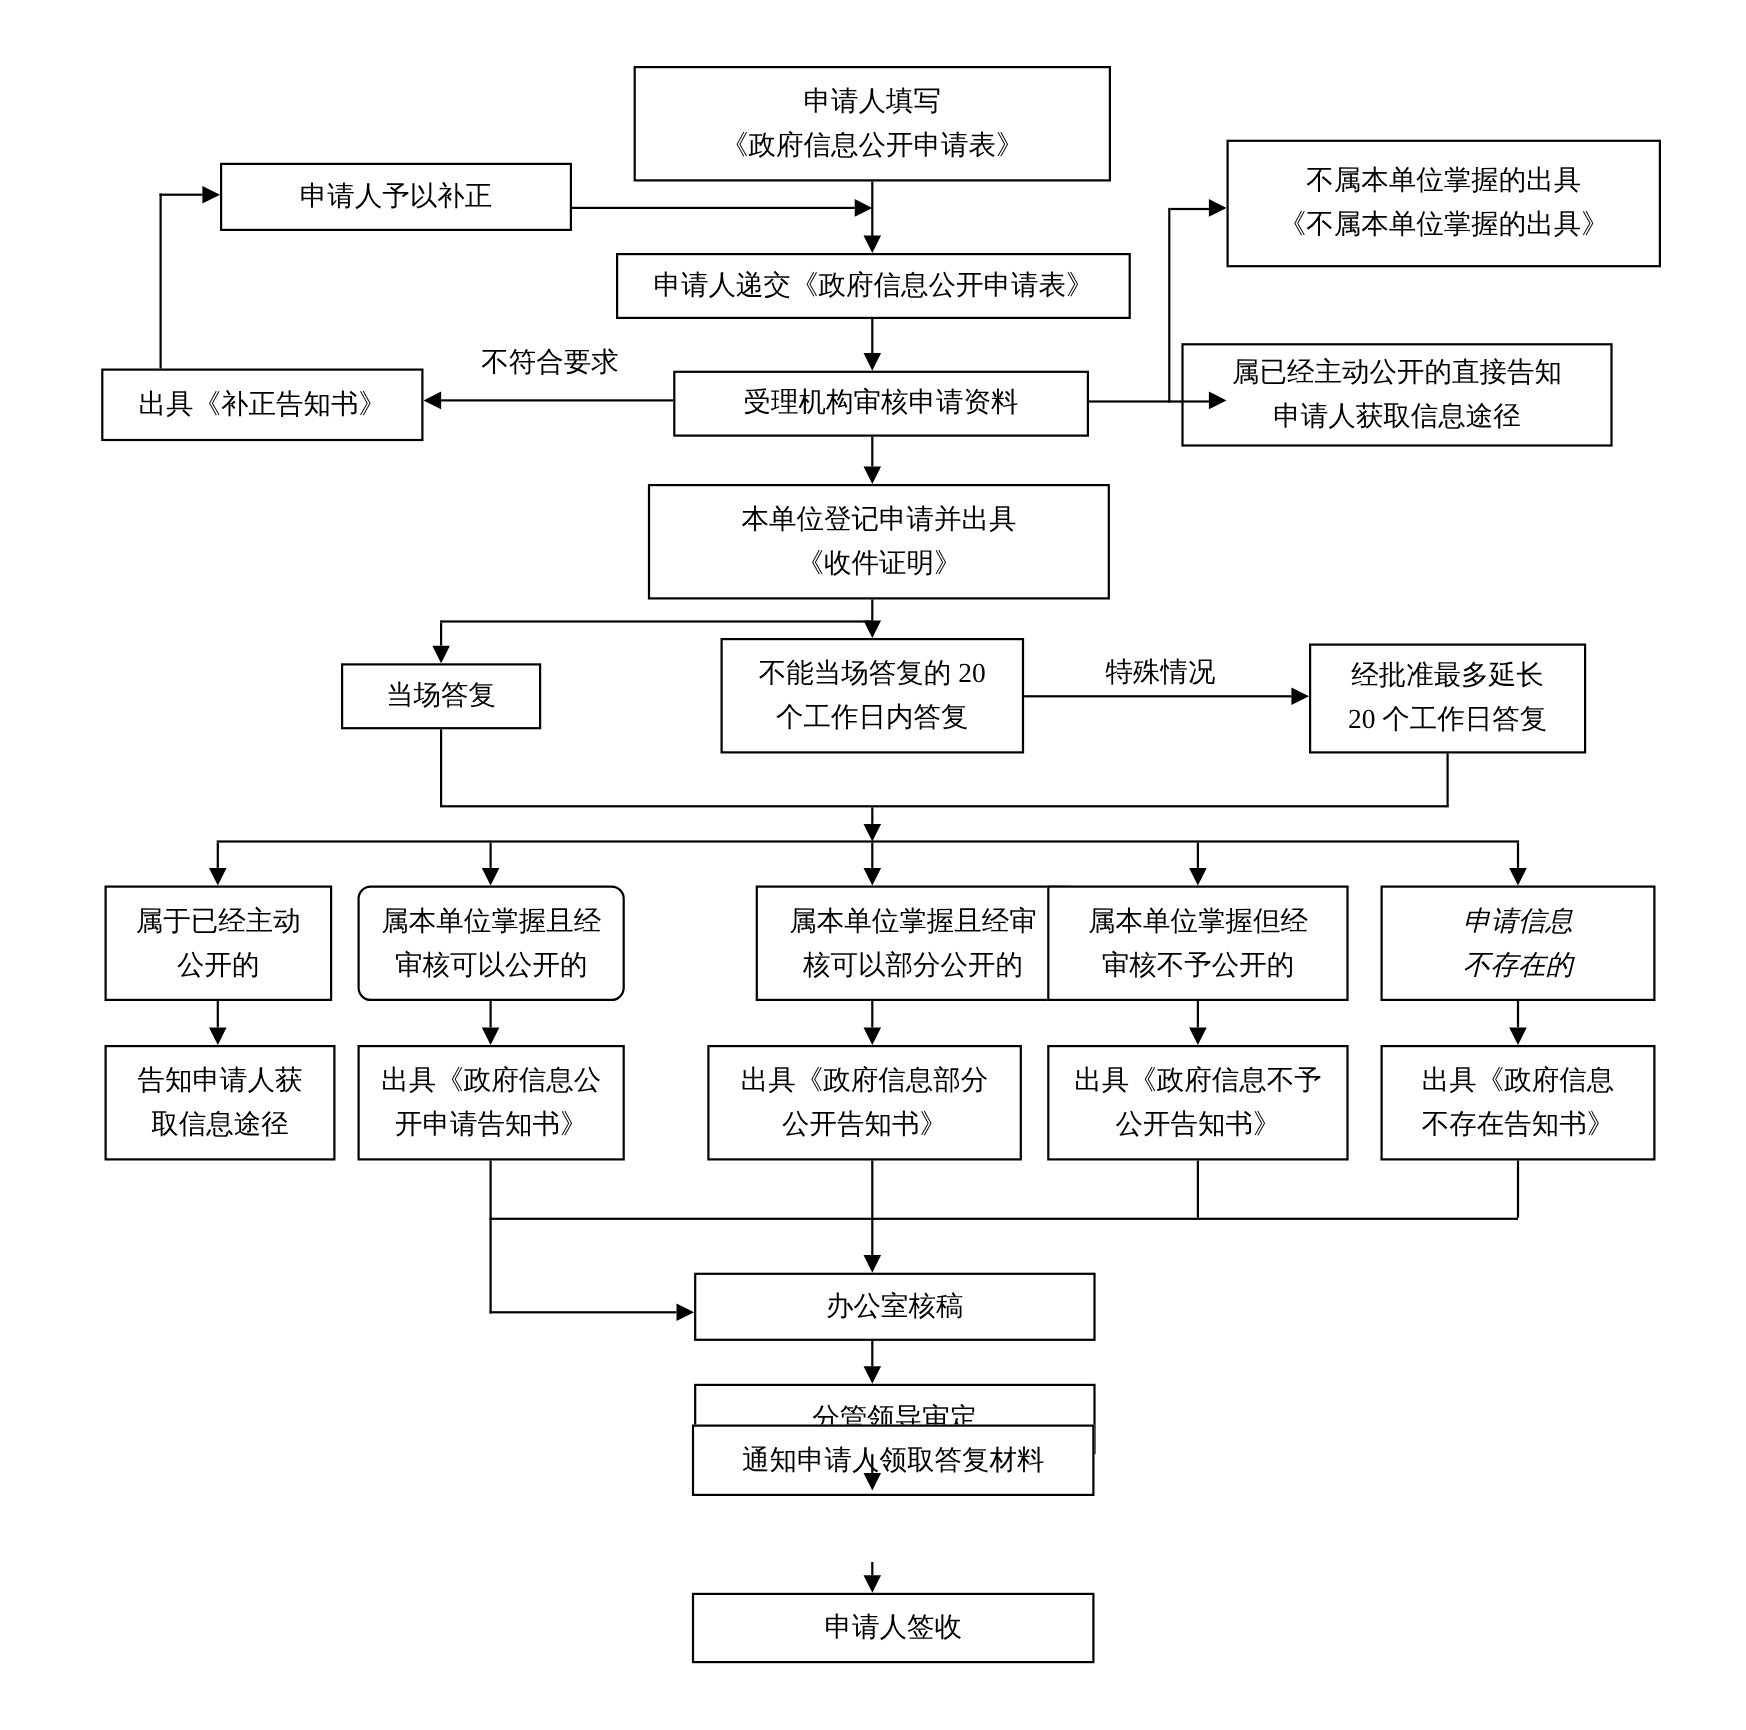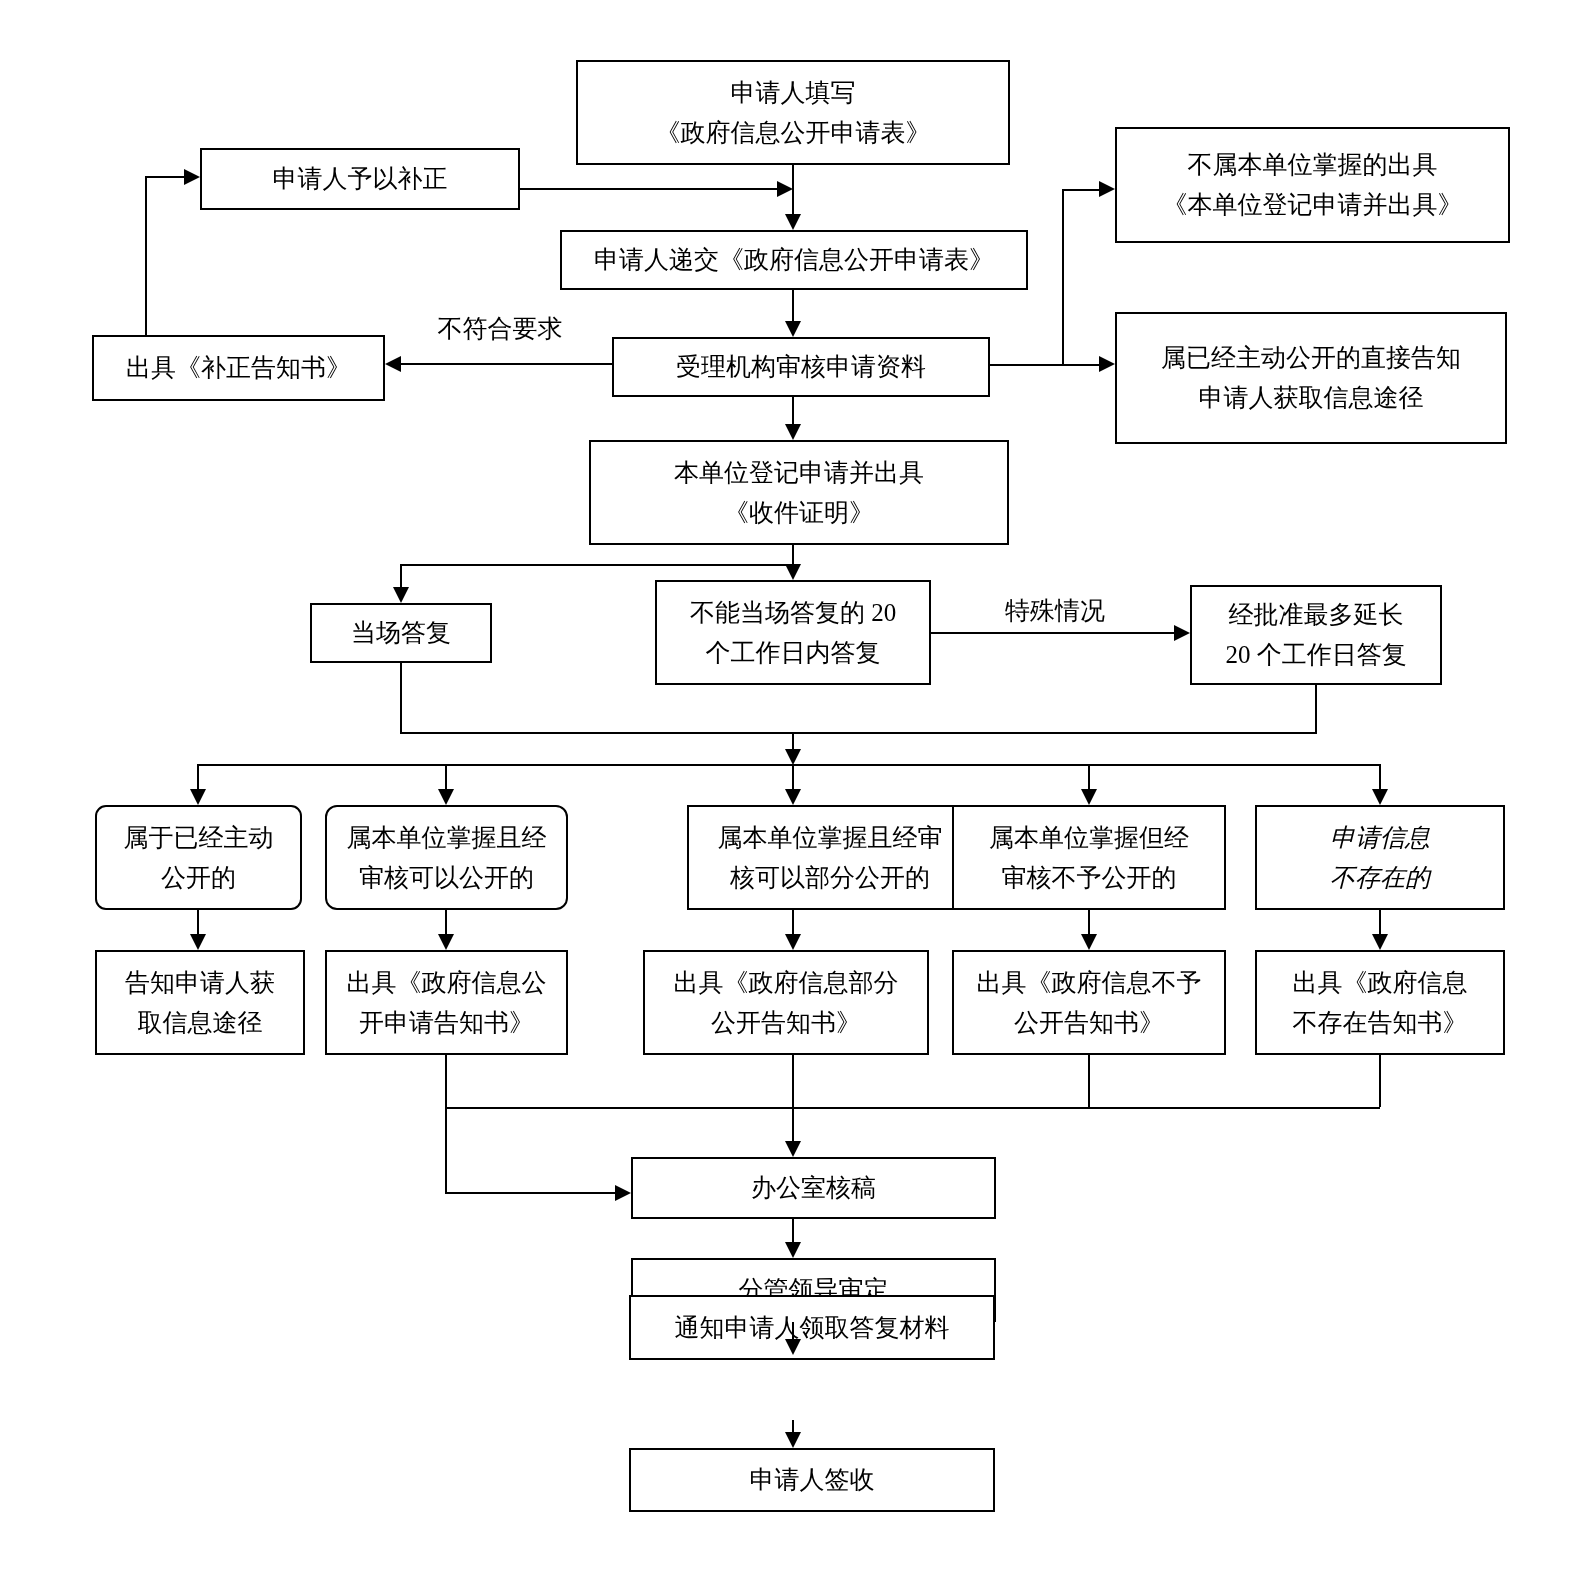--- a/index.html
+++ b/index.html
@@ -55,32 +55,32 @@
   <div class="node" style="left:200px;top:148px;width:320px;height:62px;">
     <span>申请人予以补正</span>
   </div>
 
   <div class="node" style="left:560px;top:230px;width:468px;height:60px;">
     <span>申请人递交《政府信息公开申请表》</span>
   </div>
 
   <div class="node" style="left:1115px;top:127px;width:395px;height:116px;">
     <span>不属本单位掌握的出具</span>
-    <span>《本单位登记申请并出具》</span>
+    <span>《不属本单位掌握的出具》</span>
   </div>
 
   <div class="node" style="left:612px;top:337px;width:378px;height:60px;">
     <span>受理机构审核申请资料</span>
   </div>
 
   <div class="node" style="left:92px;top:335px;width:293px;height:66px;">
     <span>出具《补正告知书》</span>
   </div>
 
-  <div class="node" style="left:1115px;top:312px;width:392px;height:132px;">
+  <div class="node" style="left:1074px;top:312px;width:392px;height:94px;">
     <span>属已经主动公开的直接告知</span>
     <span>申请人获取信息途径</span>
   </div>
 
   <div class="node" style="left:589px;top:440px;width:420px;height:105px;">
     <span>本单位登记申请并出具</span>
     <span>《收件证明》</span>
   </div>
 
   <div class="node" style="left:310px;top:603px;width:182px;height:60px;">
@@ -90,21 +90,21 @@
   <div class="node" style="left:655px;top:580px;width:276px;height:105px;">
     <span>不能当场答复的 20</span>
     <span>个工作日内答复</span>
   </div>
 
   <div class="node" style="left:1190px;top:585px;width:252px;height:100px;">
     <span>经批准最多延长</span>
     <span>20 个工作日答复</span>
   </div>
 
-  <div class="node" style="left:95px;top:805px;width:207px;height:105px;border-radius:11px;">
+  <div class="node" style="left:95px;top:805px;width:207px;height:105px;">
     <span>属于已经主动</span>
     <span>公开的</span>
   </div>
   <div class="node" style="left:325px;top:805px;width:243px;height:105px;border-radius:12px;">
     <span>属本单位掌握且经</span>
     <span>审核可以公开的</span>
   </div>
   <div class="node" style="left:643px;top:805px;width:286px;height:105px;margin-left:44px;">
     <span>属本单位掌握且经审</span>
     <span>核可以部分公开的</span>

